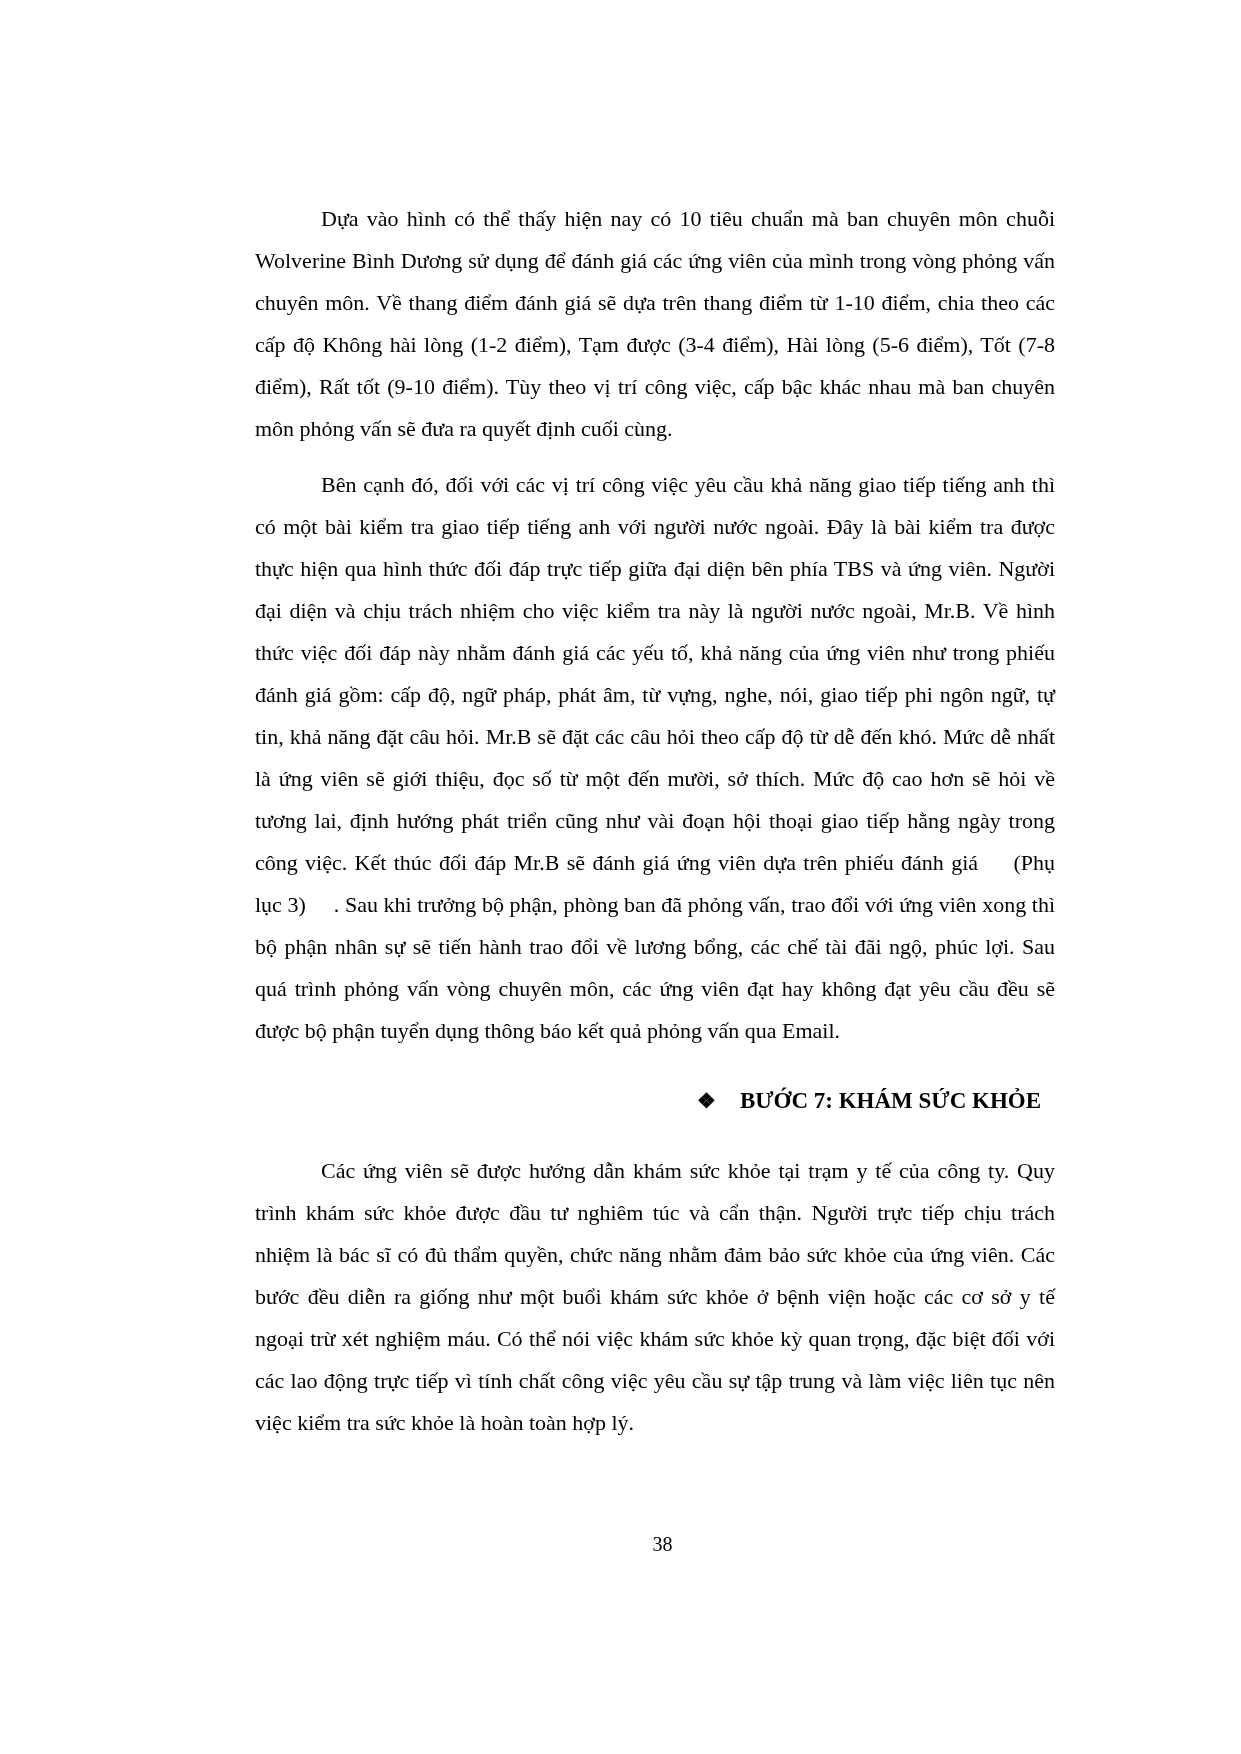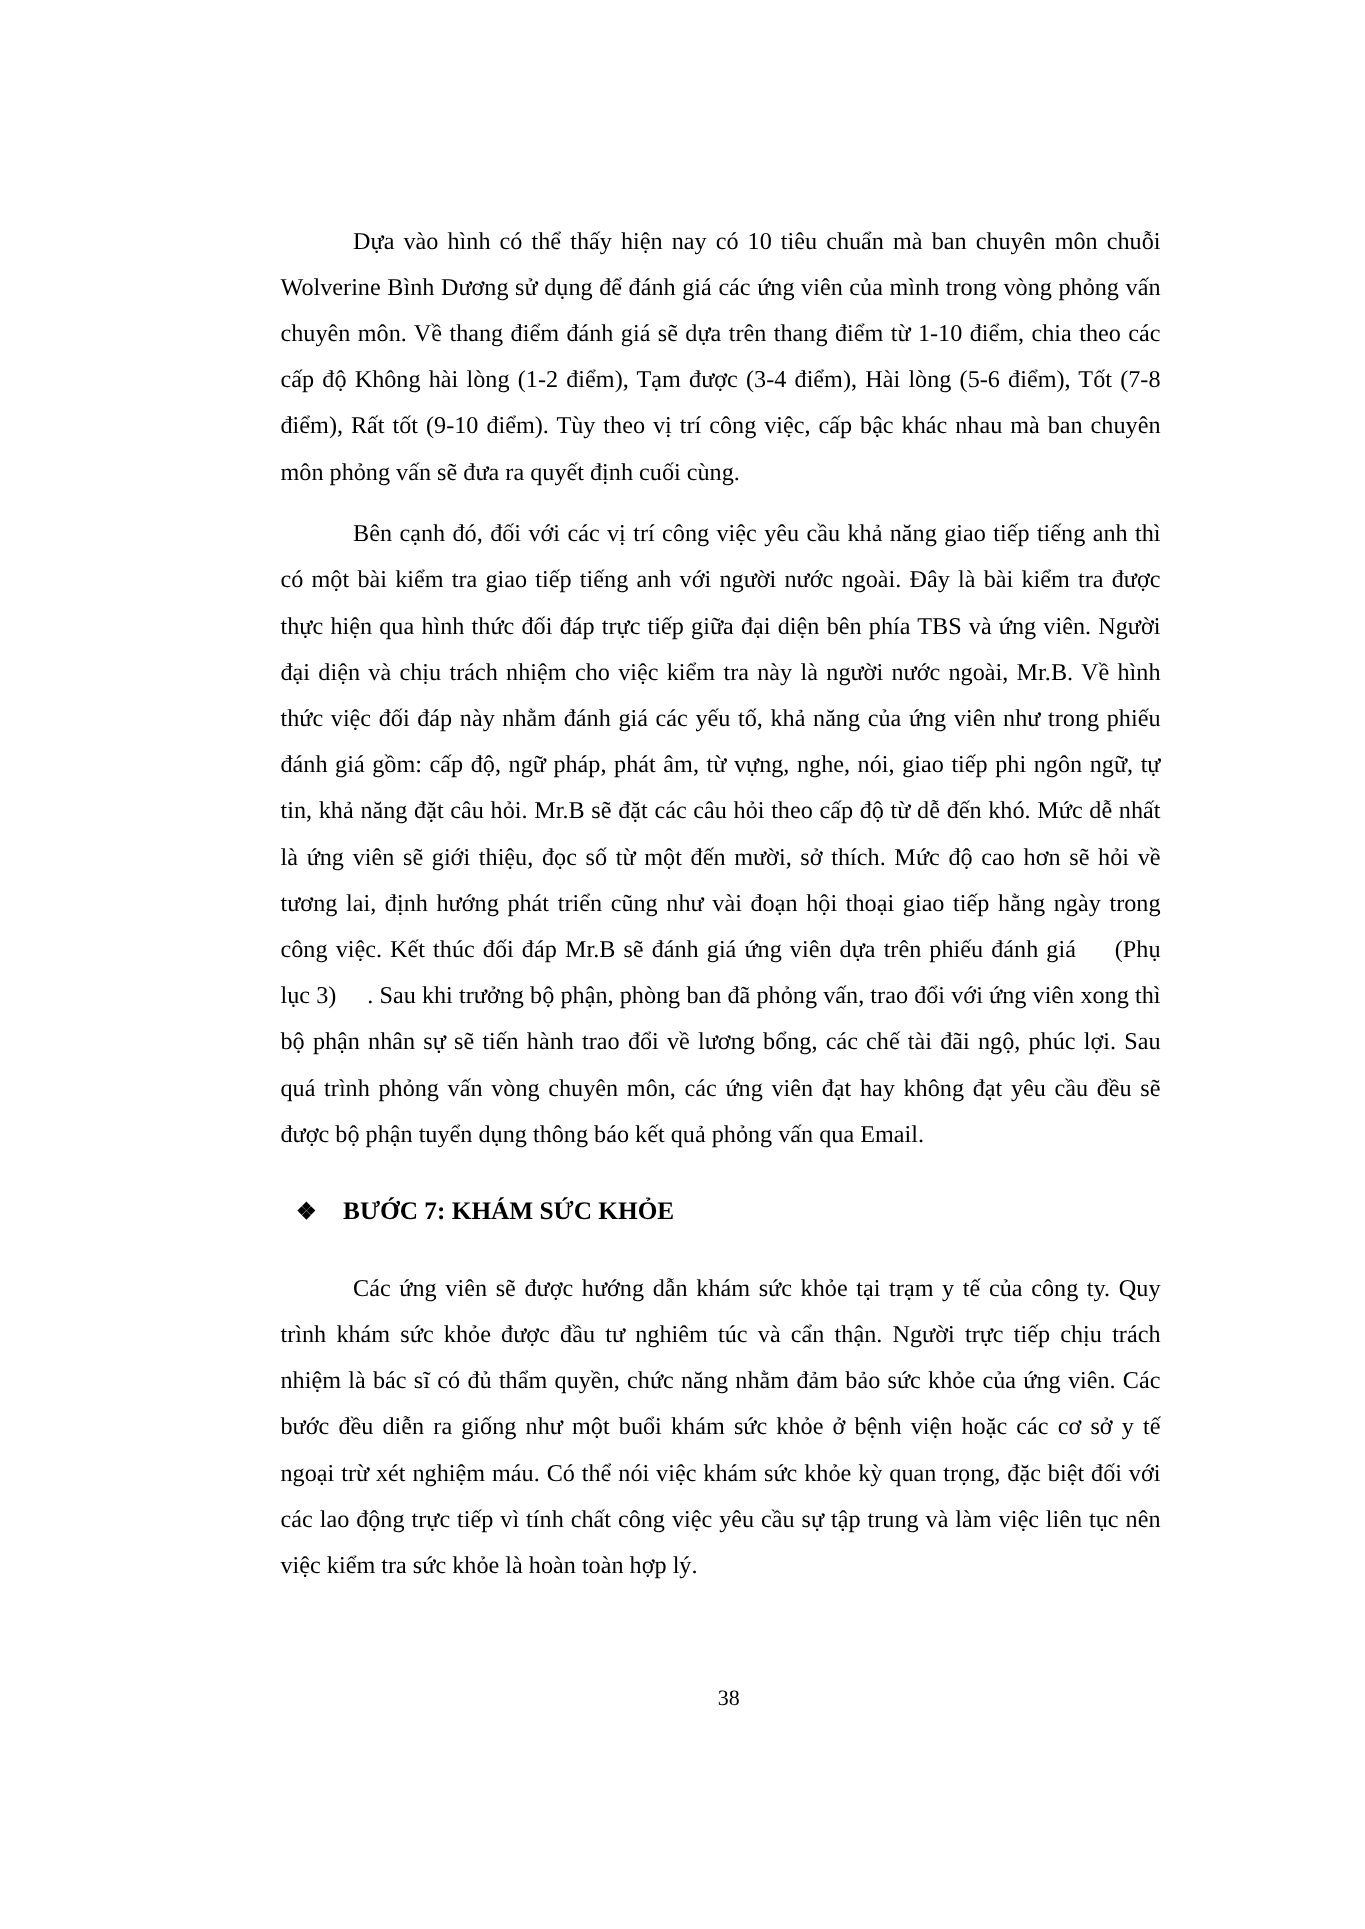--- a/index.html
+++ b/index.html
@@ -26,21 +26,21 @@
     line-height: 42px;
     text-align: justify;
   }
   .para {
     text-indent: 52px;
   }
   .heading {
     font-weight: bold;
     font-size: 23px;
     text-indent: 0;
-    text-align: left;
+    text-align: right;
   }
   .heading .bullet {
     display: inline-block;
     margin-right: 10px;
     font-size: 21px;
   }
   .italic {
   }
   .page-number {
     position: absolute;

